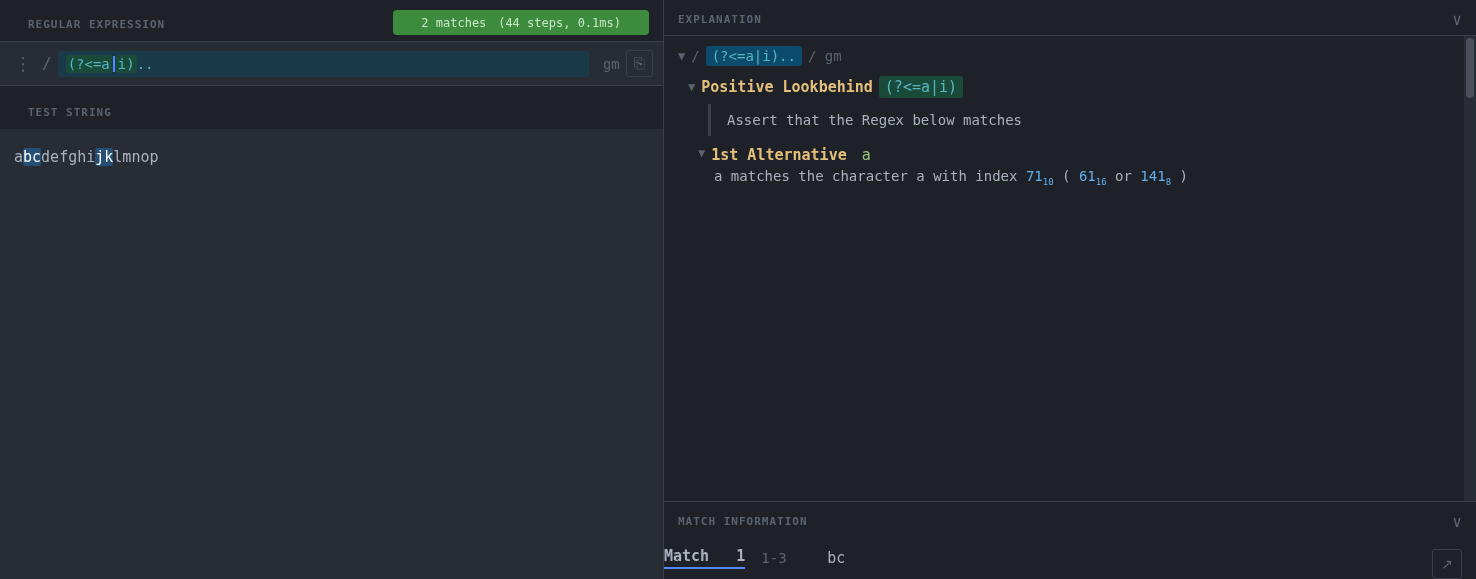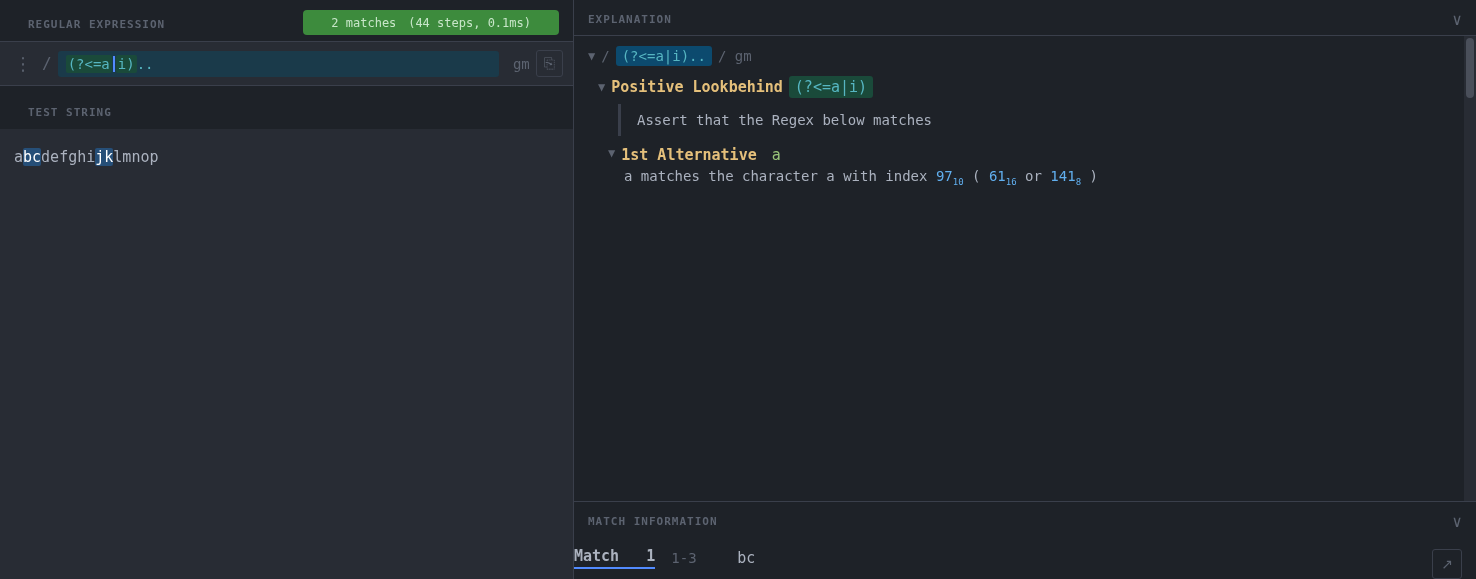--- a/index.html
+++ b/index.html
@@ -10,21 +10,21 @@
       font-family: 'Consolas', 'Monaco', monospace;
       font-size: 14px;
       width: 1476px;
       height: 579px;
       overflow: hidden;
       display: flex;
     }
 
     
     .left-panel {
-      width: 574px;
+      width: 664px;
       border-right: 1px solid #3a3f4b;
       display: flex;
       flex-direction: column;
     }
 
     .section-header {
       font-size: 11px;
       font-weight: bold;
       color: #5c6370;
       letter-spacing: 1px;
@@ -426,21 +426,21 @@
 
         <div class="assert-text">Assert that the Regex below matches</div>
 
         <div class="alt-item">
           <span class="arrow-toggle">▼</span>
           <span class="alt-label">1st Alternative&nbsp;</span>
           <span class="alt-char">a</span>
         </div>
         <div class="alt-desc">
           <span>a matches the character a with index </span>
-          <span class="index-num">97</span><span class="index-num" style="font-size:9px;vertical-align:sub;">10</span>
+          <span class="index-num">71</span><span class="index-num" style="font-size:9px;vertical-align:sub;">10</span>
           <span> (</span>
           <span class="index-num">61</span><span class="index-num" style="font-size:9px;vertical-align:sub;">16</span>
           <span> or </span>
           <span class="index-num">141</span><span class="index-num" style="font-size:9px;vertical-align:sub;">8</span>
           <span>)</span>
         </div>
       </div>
 
     </div>
 

